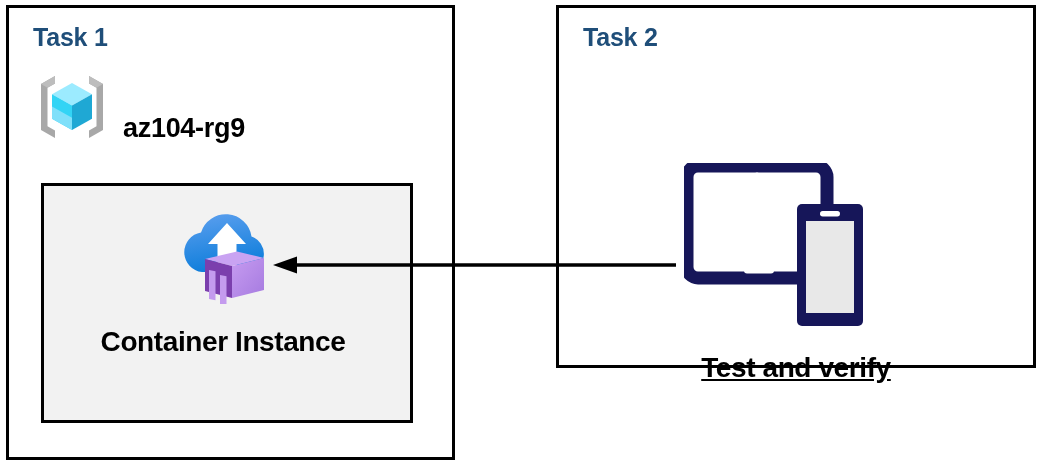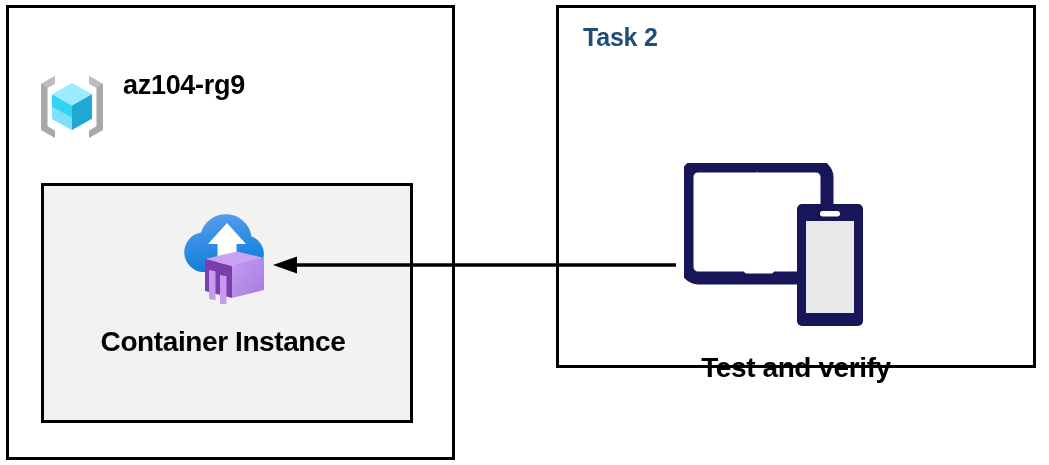--- a/index.html
+++ b/index.html
@@ -35,21 +35,21 @@
     letter-spacing: -0.2px;
     white-space: nowrap;
   }
 
   
   #rg-row {
     position: absolute;
     left: 26px;
     top: 62px;
     display: flex;
-    align-items: flex-start;
+    align-items: flex-end;
   }
   #rg-icon { width: 74px; height: 74px; display: block; }
   #rg-label {
     font-size: 27px;
     font-weight: bold;
     color: #000000;
     margin-left: 14px;
     white-space: nowrap;
     letter-spacing: -0.3px;
   }
@@ -108,30 +108,32 @@
   #verify-label {
     position: absolute;
     left: 556px;
     right: 13px;
     top: 352px;
     text-align: center;
     font-size: 28px;
     font-weight: bold;
     color: #000000;
     letter-spacing: -0.4px;
+    text-decoration: underline;
   }
 </style>
 </head>
 <body>
 
 
 
 
 <div class="panel" id="panel-task1">
 
+  <div class="panel-title">Task 1</div>
 
   <div id="rg-row">
     <span>
       <svg id="rg-icon" viewBox="0 0 74 74" xmlns="http://www.w3.org/2000/svg">
 
         <path d="M20 6 L6 14 L6 60 L20 68 L20 60.5 L12.5 56.3 L12.5 17.7 L20 13.5 Z" fill="#A8A8A8"></path>
         <path d="M20 6 L6 14 L12.5 17.7 L20 13.5 Z" fill="#BDBDBD"></path>
 
         <path d="M54 6 L68 14 L68 60 L54 68 L54 60.5 L61.5 56.3 L61.5 17.7 L54 13.5 Z" fill="#A8A8A8"></path>
         <path d="M54 6 L68 14 L61.5 17.7 L54 13.5 Z" fill="#BDBDBD"></path>

